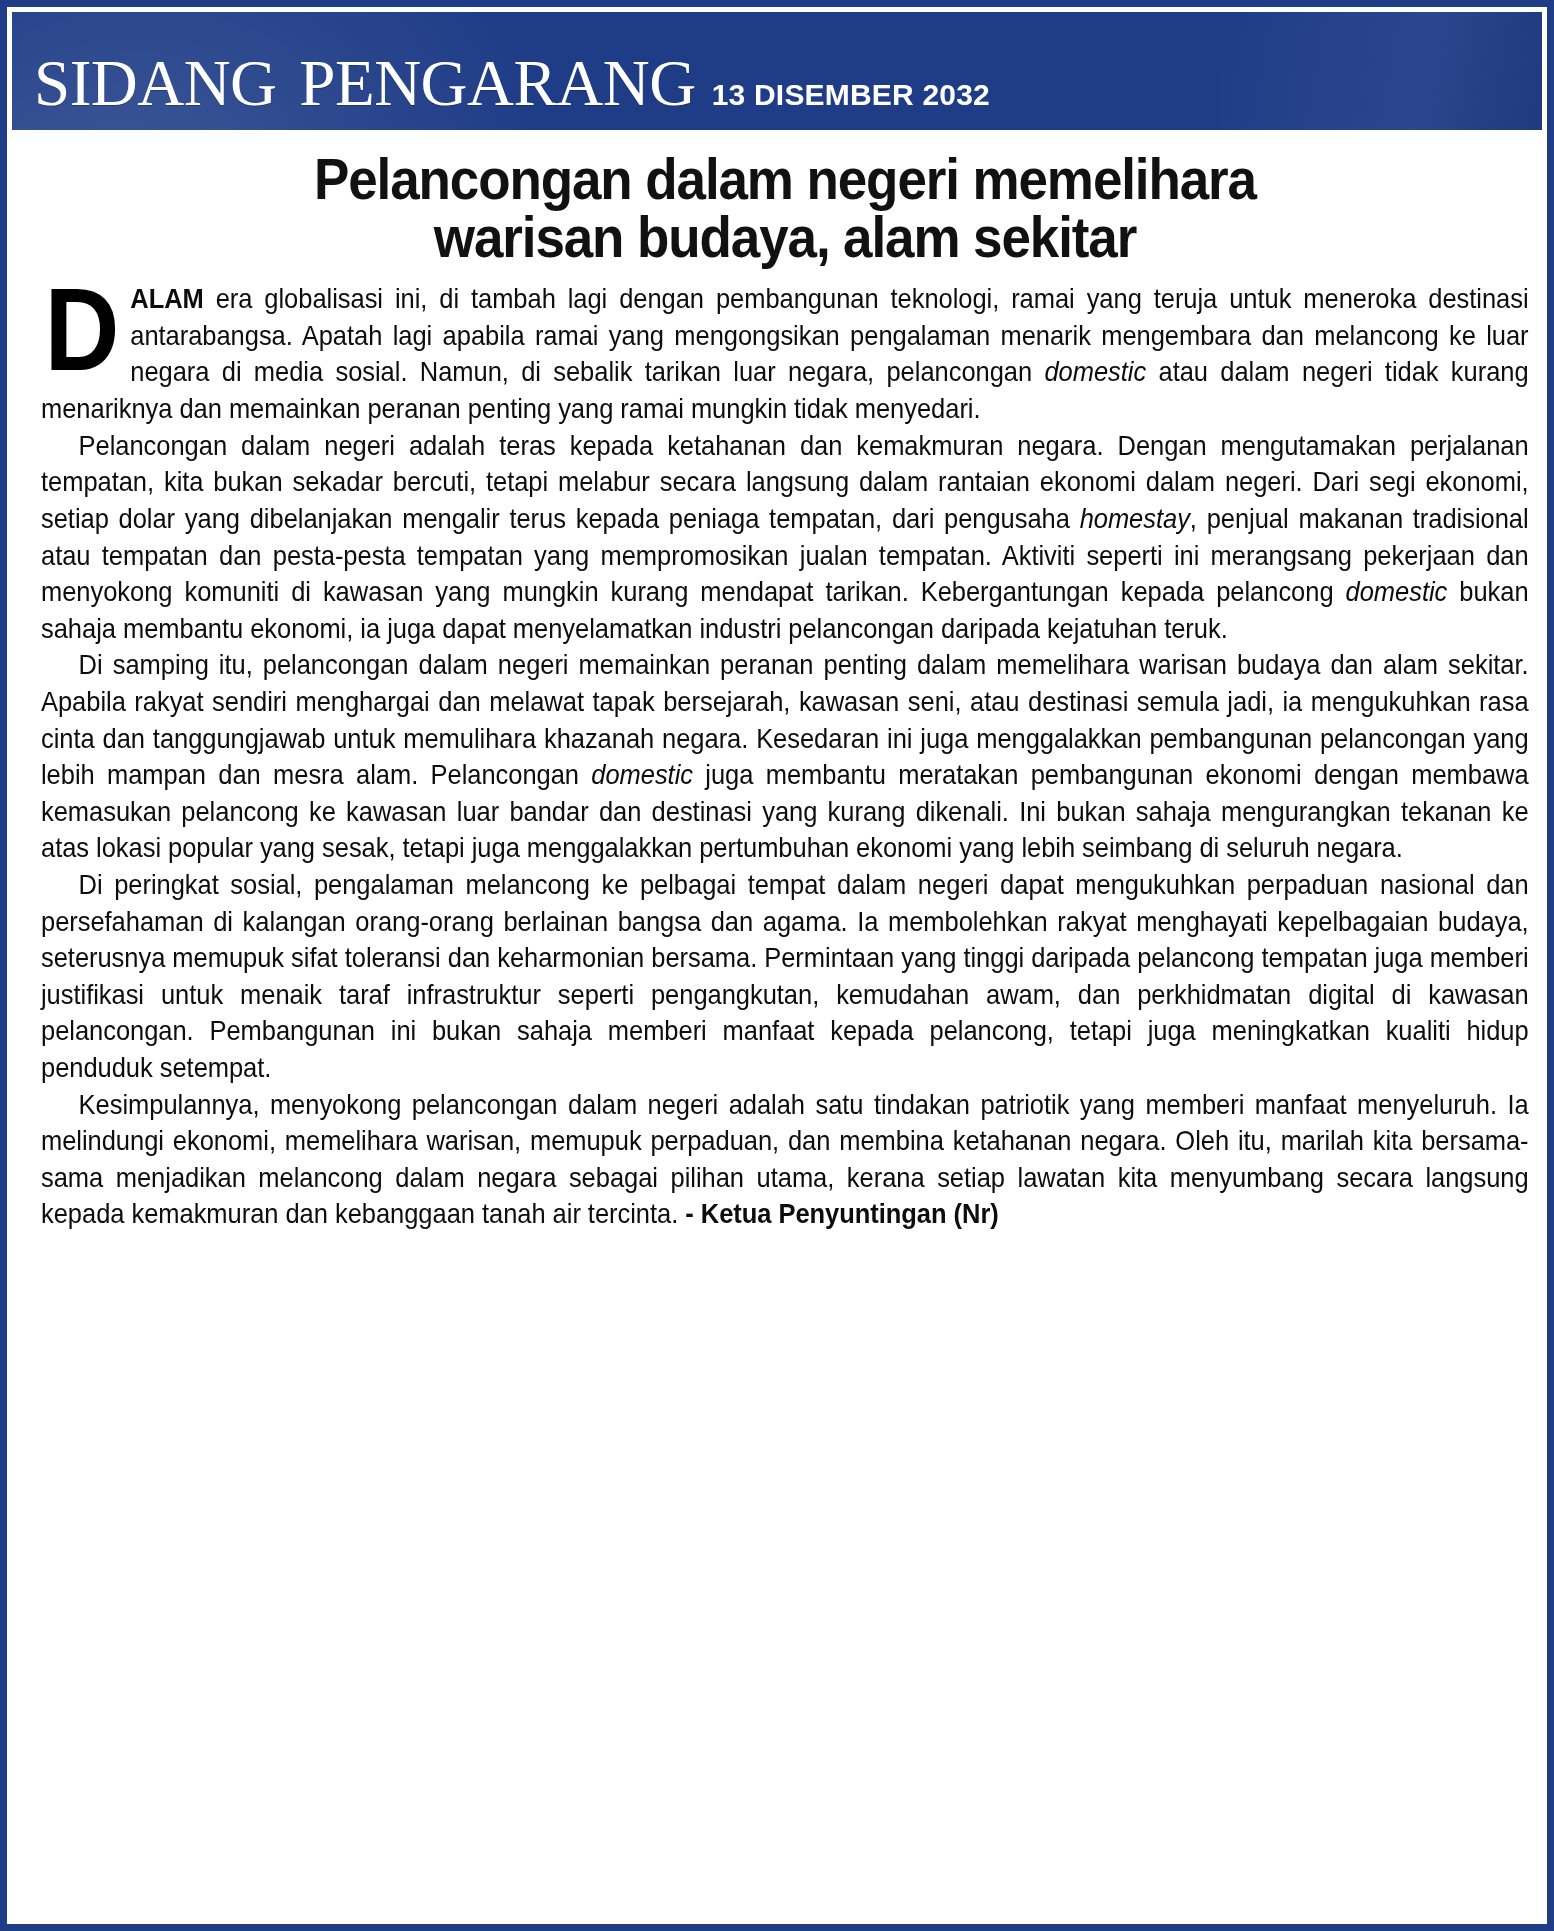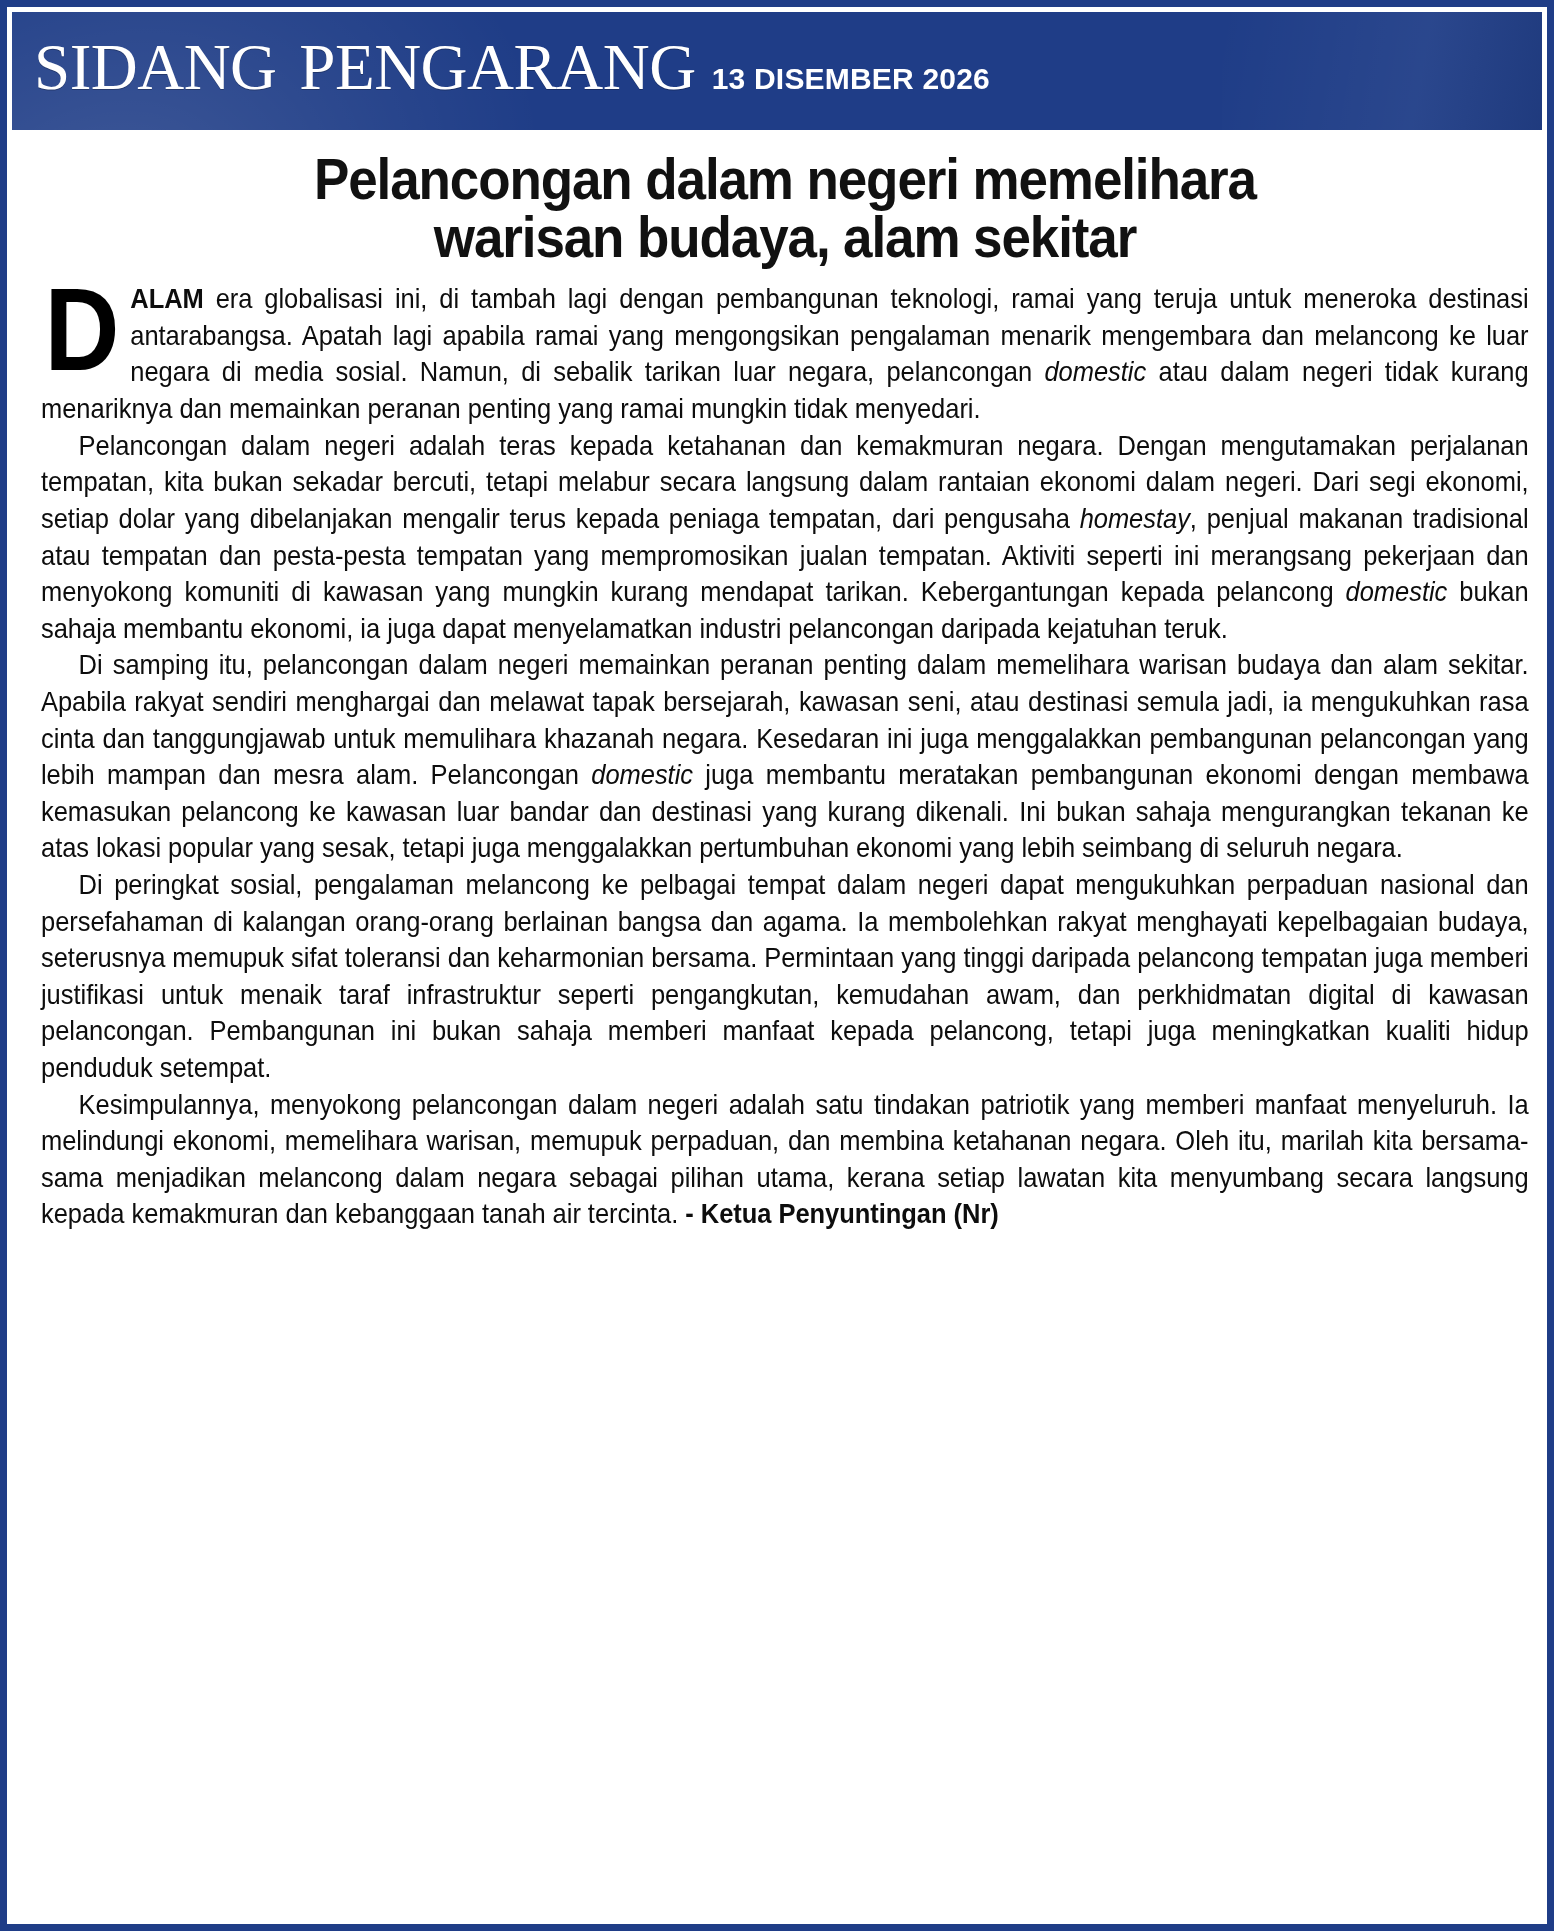--- a/index.html
+++ b/index.html
@@ -62,21 +62,21 @@
     background: linear-gradient(100deg, rgba(255,255,255,0) 0%, rgba(255,255,255,0.05) 55%, rgba(0,0,0,0.10) 100%);
     pointer-events: none;
   }
 
   .masthead-inner {
     position: relative;
     z-index: 2;
     display: flex;
     align-items: baseline;
     width: 100%;
-    padding: 0 16px 20px 22px;
+    padding: 0 16px 4px 22px;
     box-sizing: border-box;
   }
 
   .masthead-title {
     color: #ffffff;
     font-family: "Liberation Serif", serif;
     font-size: 93px;
     line-height: 0.94;
     font-weight: normal;
     letter-spacing: -0.5px;
@@ -153,21 +153,21 @@
   .byline { font-weight: bold; }
 </style>
 </head>
 <body>
 
 <div class="page">
 
   <div class="masthead">
     <div class="masthead-inner">
       <div class="masthead-title">Sidang Pengarang</div>
-      <div class="masthead-date">13 DISEMBER 2026</div>
+      <div class="masthead-date">13 DISEMBER 2032</div>
     </div>
   </div>
 
   <div class="content">
 
     <h1 class="headline">
       <span class="hl-line">Pelancongan dalam negeri memelihara</span>
       <span class="hl-line">warisan budaya, alam sekitar</span>
     </h1>
 

